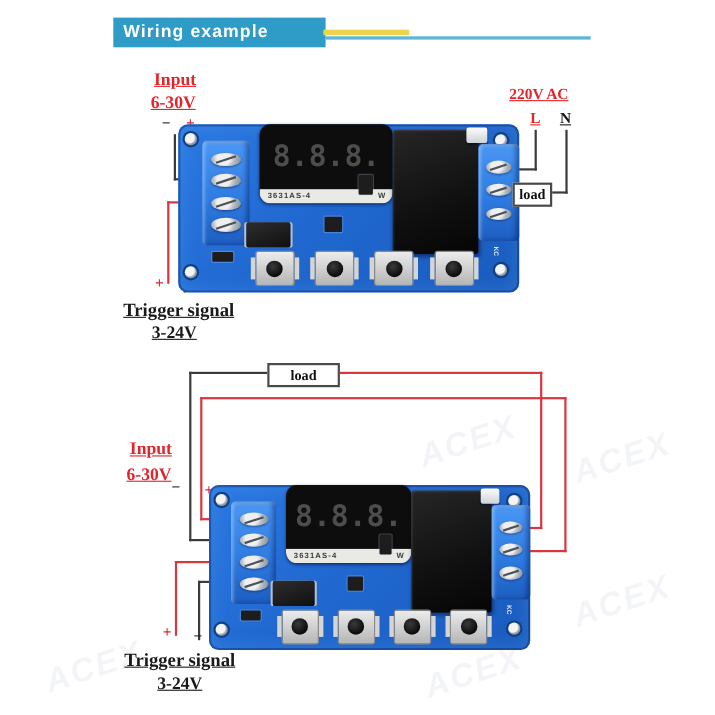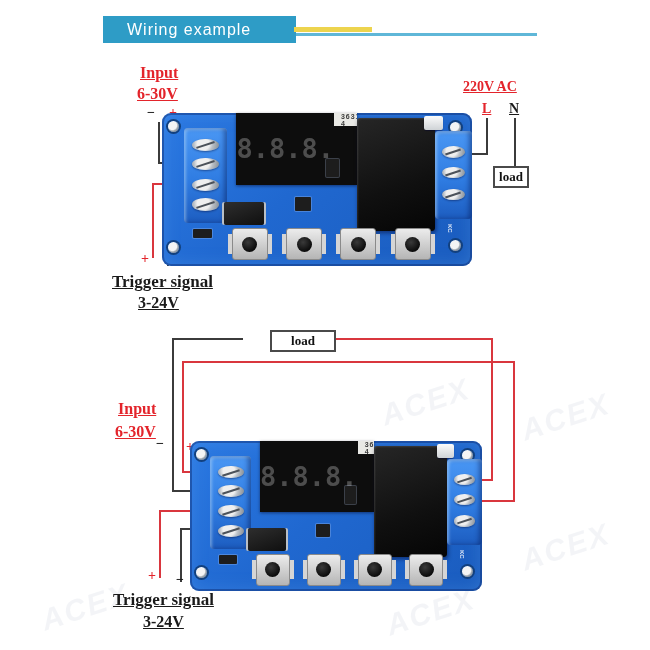--- a/index.html
+++ b/index.html
@@ -1,53 +1,53 @@
 <!DOCTYPE html>
 <html><head>
 <meta charset="utf-8">
 <style>
   html,body{margin:0;padding:0;background:#fff;}
   .canvas{position:relative;width:650px;height:650px;background:#ffffff;overflow:hidden;
           font-family:"Liberation Serif",serif;}
 
   
   .header-bar{position:absolute;left:103px;top:16px;width:193px;height:27px;background:#2E9CC6;
-              color:#fff;font-family:"Liberation Sans",sans-serif;font-weight:normal;font-size:16px;
-              letter-spacing:1px;display:flex;align-items:center;padding-left:24px;box-sizing:border-box;}
+              color:#fff;font-family:"Liberation Sans",sans-serif;font-weight:bold;font-size:16px;
+              letter-spacing:1px;display:flex;align-items:center;padding-left:9px;box-sizing:border-box;}
   .line-yellow{position:absolute;left:294px;top:27px;width:78px;height:5px;background:#EDD44E;}
   .line-blue{position:absolute;left:296px;top:33px;width:241px;height:3px;background:#5FB7D8;}
 
   
   .wire{position:absolute;}
   .wr{background:#D9363E;}
   .wb{background:#3B3B3B;}
 
   
   .lbl{position:absolute;font-weight:bold;white-space:nowrap;text-decoration:underline;}
   .red{color:#E3242B;}
   .blk{color:#1a1a1a;}
   .sign{position:absolute;font-weight:bold;font-size:14px;line-height:12px;}
   .loadbox{position:absolute;border:2px solid #4a4a4a;background:#fff;display:flex;align-items:center;
-           justify-content:center;font-weight:bold;font-size:13px;color:#111;z-index:5;margin-left:27px;}
+           justify-content:center;font-weight:bold;font-size:13px;color:#111;z-index:5;}
 
   
   .pcb-board{position:absolute;background:linear-gradient(135deg,#2b79e2 0%,#2068d0 45%,#1a5cbe 100%);
              border-radius:9px;box-shadow:inset 0 0 0 2px rgba(10,40,110,.45), inset 0 0 18px rgba(120,190,255,.25);
              z-index:4;}
   .hole{position:absolute;width:11px;height:11px;border-radius:50%;
         background:radial-gradient(circle at 40% 40%, #f4f4f4 0 45%, #98a2ac 60%, #6e7780 100%);
         box-shadow:0 0 0 2px #12407e;}
   .tblock{position:absolute;background:linear-gradient(180deg,#4a97f4 0%,#2f7ce2 55%,#1d5dc0 100%);
           border-radius:4px;box-shadow:inset -3px 0 5px rgba(0,20,80,.45), inset 2px 2px 3px rgba(190,225,255,.5);}
   .screw{position:absolute;left:19%;width:62%;height:13%;border-radius:50%;
          background:radial-gradient(circle at 42% 40%, #efefef 0 35%, #b9bfc6 55%, #7d858d 100%);
          box-shadow:0 1px 2px rgba(0,0,40,.4);}
   .screw:after{content:"";position:absolute;left:15%;top:45%;width:70%;height:2px;background:#4c525a;transform:rotate(-18deg);}
-  .display{position:absolute;background:#0d0d0d;border-radius:0;box-shadow:0 1px 3px rgba(0,0,30,.5);
-           display:flex;flex-direction:row;overflow:hidden;}
+  .display{position:absolute;background:#0d0d0d;border-radius:10px;box-shadow:0 1px 3px rgba(0,0,30,.5);
+           display:flex;flex-direction:column;overflow:hidden;}
   .digits{flex:1;display:flex;align-items:center;justify-content:center;color:#4d4d4d;
           font-family:"DejaVu Sans Mono",monospace;font-weight:bold;font-size:27px;letter-spacing:0px;}
   .dstrip{height:13px;background:#e9e9e5;display:flex;align-items:center;justify-content:space-between;
           padding:0 7px;font-family:"Liberation Sans",sans-serif;}
   .dpart{font-size:7px;font-weight:bold;color:#3a3a3a;letter-spacing:1px;}
   .dlogo{font-size:7px;font-weight:bold;color:#3a3a3a;}
   .relay{position:absolute;background:linear-gradient(160deg,#262626 0%,#101010 60%,#050505 100%);
          border-radius:3px;box-shadow:inset 1px 1px 2px rgba(255,255,255,.12), 1px 2px 4px rgba(0,0,40,.5);}
   .whitecomp{position:absolute;background:linear-gradient(180deg,#fbfbfb,#cfd3d6);border-radius:2px;
              box-shadow:0 1px 1px rgba(0,0,50,.4);}

